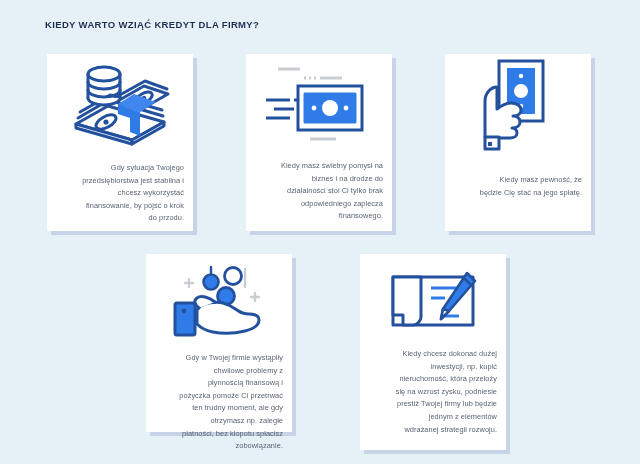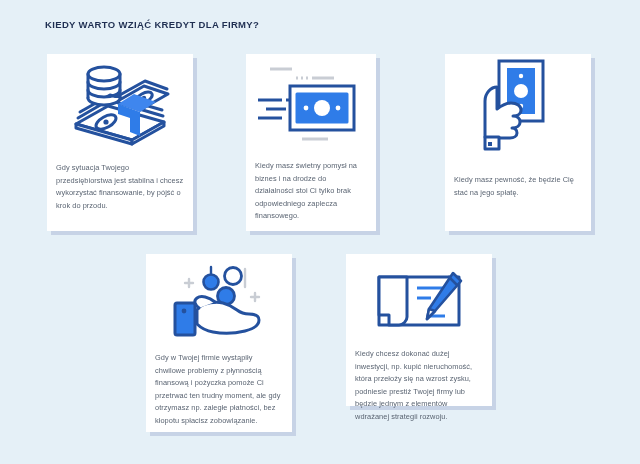--- a/index.html
+++ b/index.html
@@ -46,32 +46,33 @@
   .card-icon {
     flex: 0 0 auto;
     display: flex;
     align-items: center;
     justify-content: center;
   }
   .card-text {
     font-size: 7.4px;
     line-height: 12.6px;
     color: #5a6472;
-    text-align: left;
+    text-align: right;
     padding: 0 9px;
     letter-spacing: 0.05px;
+    margin-left: 24px;
   }
 
   
   #card-1 { left: 47px;  top: 54px;  width: 146px; height: 177px; }
-  #card-2 { left: 246px; top: 54px;  width: 130px; height: 177px; }
+  #card-2 { left: 246px; top: 54px;  width: 146px; height: 177px; }
   #card-3 { left: 445px; top: 54px;  width: 146px; height: 177px; }
   
   #card-4 { left: 146px; top: 254px; width: 146px; height: 178px; }
-  #card-5 { left: 346px; top: 254px; width: 146px; height: 152px; }
+  #card-5 { left: 360px; top: 254px; width: 146px; height: 196px; }
 
   #card-1 .card-icon { height: 92px; margin-top: 4px; }
   #card-2 .card-icon { height: 92px; margin-top: 4px; }
   #card-3 .card-icon { height: 100px; margin-top: 2px; }
   #card-4 .card-icon { height: 80px; margin-top: 10px; }
   #card-5 .card-icon { height: 72px; margin-top: 14px; }
 
   #card-1 .card-text { margin-top: 12px; }
   #card-2 .card-text { margin-top: 10px; }
   #card-3 .card-text { margin-top: 18px; }

